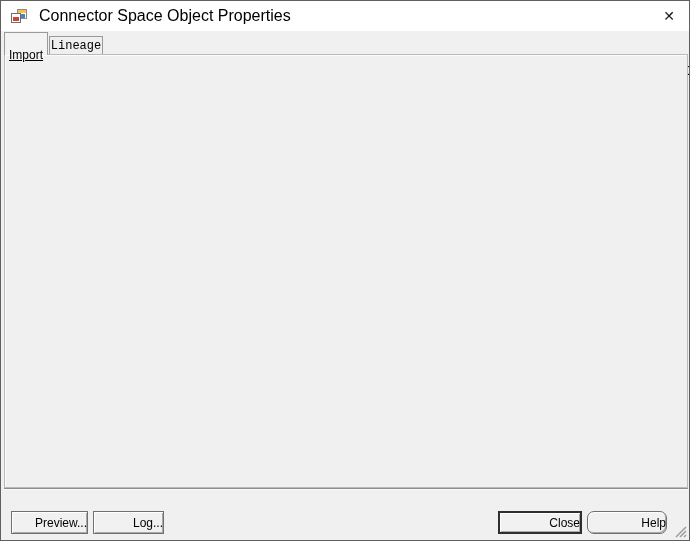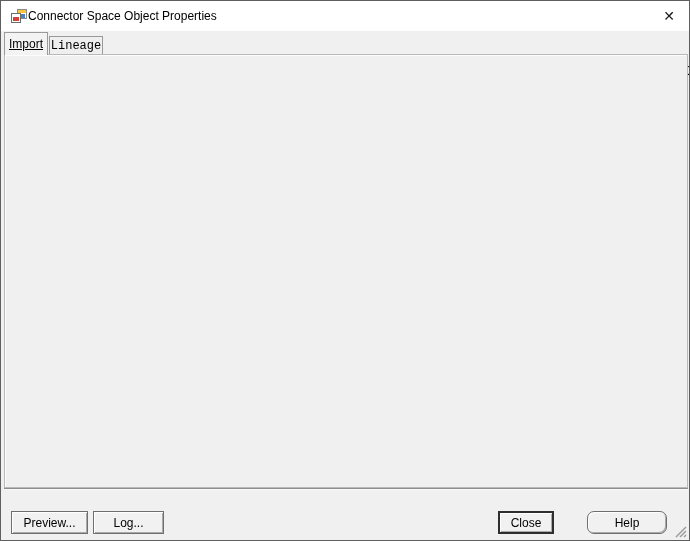--- a/index.html
+++ b/index.html
@@ -10,26 +10,26 @@
     font-size:12px;color:#000;overflow:hidden;
   }
   
   .titlebar{position:absolute;left:0;top:0;width:100%;height:30px;background:#ffffff;display:flex;align-items:center;}
   .app-icon{position:relative;width:16px;height:16px;margin-left:10px;}
   .app-icon .w-back{position:absolute;right:0;top:1px;width:10px;height:10px;background:#fff;border:1px solid #8a8a8a;}
   .app-icon .w-back .tb{position:absolute;left:0;top:0;width:100%;height:3px;background:#f5c242;}
   .app-icon .w-back .bb{position:absolute;left:1px;top:4px;width:6px;height:4px;background:#4f81bd;}
   .app-icon .w-front{position:absolute;left:0;bottom:1px;width:10px;height:10px;background:#fff;border:1px solid #6d6d6d;}
   .app-icon .w-front .fb{position:absolute;left:1px;top:3px;width:6px;height:4px;background:#d04437;}
-  .title-text{margin-left:1px;font-size:12px;}
+  .title-text{margin-left:12px;font-size:16px;}
   .close-btn{position:absolute;right:5px;top:0;width:30px;height:30px;display:flex;align-items:center;justify-content:center;font-size:14px;color:#1a1a1a;cursor:default;}
   
   .tabstrip{position:absolute;left:0;top:30px;width:100%;height:24px;}
   .tab{position:absolute;border:1px solid #9a9a9a;border-bottom:none;background:#f0f0f0;text-align:center;}
-  .tab.active{left:3px;top:1px;height:23px;width:44px;background:#f3f3f3;z-index:3;padding-top:4px;}
+  .tab.active{left:3px;top:1px;height:23px;width:44px;background:#f3f3f3;z-index:3;padding-top:15px;}
   .tab.active .tab-label{text-decoration:underline;}
   .tab.inactive{left:48px;top:5px;height:19px;width:54px;background:#efefef;padding-top:2px;z-index:1;font-family:Liberation Mono, monospace;}
   
   .tabpage{
     position:absolute;left:3px;top:53px;width:684px;height:434px;background:#f0f0f0;
     border:1px solid #b9b9b9;box-shadow:inset 1px 1px 0 #fcfcfc, 0 1px 0 #8e8e8e, 0 2px 0 #fafafa;
     z-index:2;
   }
   .lbl{position:absolute;white-space:nowrap;}
   .lbl.bold{font-weight:bold;}
@@ -51,26 +51,26 @@
   .hthumb{position:absolute;left:17px;top:0;width:592px;height:17px;background:#cdcdcd;}
   .sbtn.left{left:0;top:0;} .sbtn.right{right:0;top:0;}
   .corner{position:absolute;right:0;bottom:0;width:17px;height:17px;background:#fbfbfb;}
   .chev{width:7px;height:7px;border-left:2px solid #565656;border-bottom:2px solid #565656;}
   .chev.up{transform:rotate(135deg) translate(-1px,-1px);}
   .chev.down{transform:rotate(-45deg) translate(1px,-1px);}
   .chev.left{transform:rotate(45deg) translate(1px,-1px);}
   .chev.right{transform:rotate(-135deg) translate(-1px,1px);}
   
   .btn{
-    position:absolute;top:510px;height:23px;background:#f1f1f1;text-align:center;padding-top:4px;
+    position:absolute;top:510px;height:23px;background:#f1f1f1;text-align:right;padding-top:4px;
     border:1px solid #6f6f6f;box-shadow:inset 1px 1px 0 #ffffff, inset -1px -1px 0 #a9a9a9;cursor:default;
   }
   .btn-preview{left:10px;width:77px;}
   .btn-log{left:92px;width:71px;}
-  .btn-close{left:497px;width:56px;border:2px solid #2e2e2e;padding-top:3px;}
+  .btn-close{left:497px;width:84px;border:2px solid #2e2e2e;padding-top:3px;}
   .btn-help{left:586px;width:80px;border-radius:7px;}
   .grip{position:absolute;right:2px;bottom:2px;width:14px;height:14px;}
 </style>
 </head>
 <body>
 
 <div class="window">
 
   <div class="titlebar">
     <span class="app-icon">

